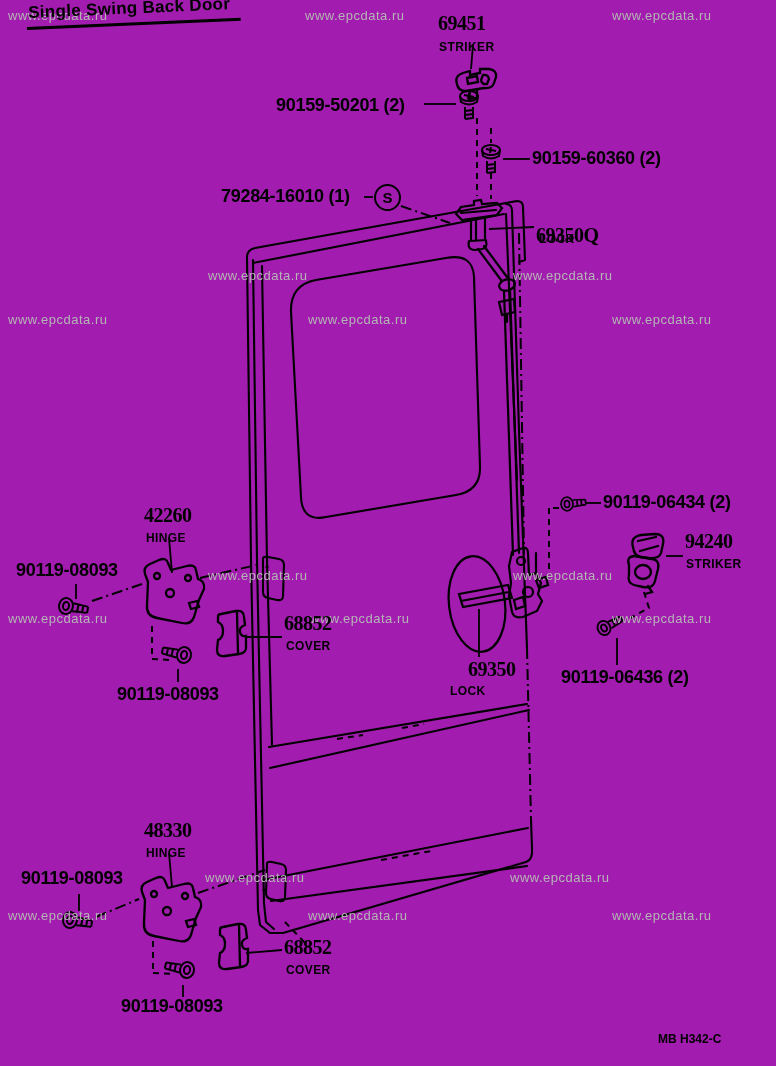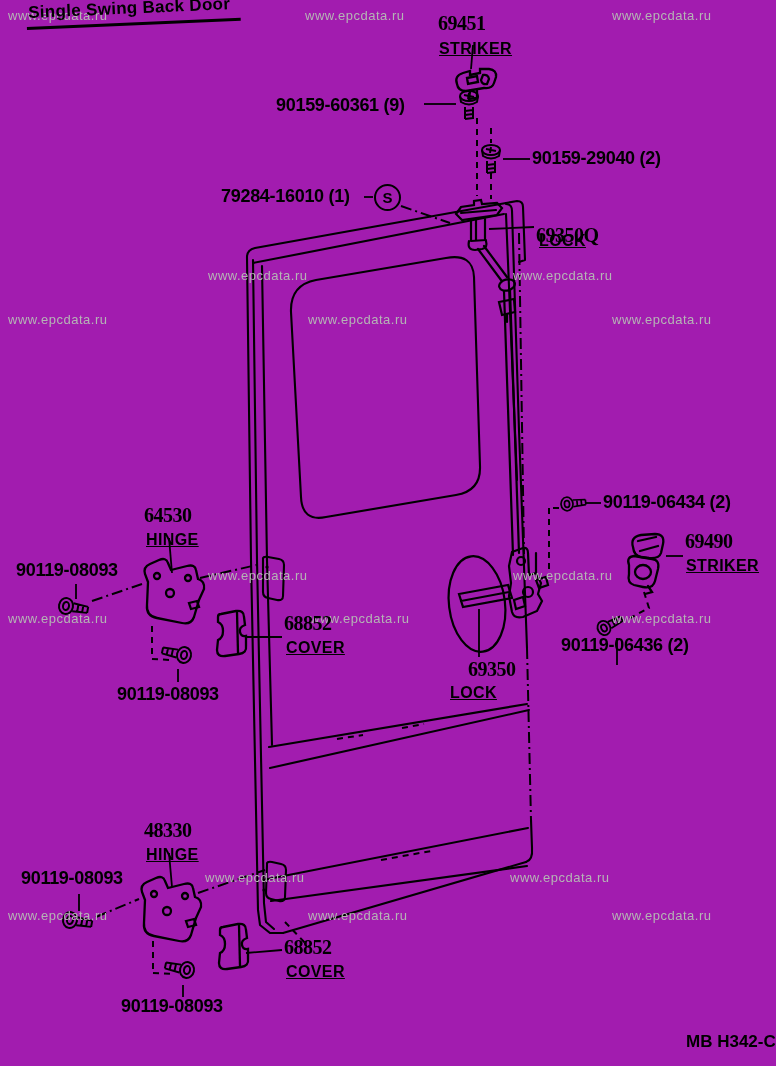--- a/index.html
+++ b/index.html
@@ -4,22 +4,22 @@
 <style>
   html,body{margin:0;padding:0;background:#fff;}
   #stage{position:relative;width:776px;height:1066px;background:#a21caf;overflow:hidden;
          font-family:"Liberation Sans",sans-serif;}
   #artwork{position:absolute;left:0;top:0;}
   .wm{position:absolute;font-size:13px;color:#b5b5b5;white-space:nowrap;
       font-family:"Liberation Sans",sans-serif;letter-spacing:.5px;}
   .lbl{position:absolute;white-space:nowrap;color:#000;font-weight:bold;line-height:1;}
   .pn{font-size:20px;letter-spacing:-.5px;font-family:Liberation Serif, serif;}          
   .pnl{font-size:18px;letter-spacing:-.3px;}         
-  .ps{font-size:16px;letter-spacing:.4px;text-decoration:underline;}           
-  .code{font-size:17px;margin-left:28px;}
+  .ps{font-size:12px;letter-spacing:.4px;}           
+  .code{font-size:12px;}
   #title{position:absolute;left:27px;top:3px;font-size:17px;font-weight:bold;
          letter-spacing:.3px;color:#000;transform:rotate(-2.5deg);
          transform-origin:left bottom;border-bottom:3px solid #000;
          padding:0 10px 4px 2px;white-space:nowrap;}
   #s-marker{position:absolute;left:374px;top:184px;width:23px;height:23px;
             border:2.5px solid #000;border-radius:50%;color:#000;font-weight:bold;
             font-size:15px;display:flex;align-items:center;justify-content:center;}
 </style>
 </head>
 <body>
@@ -182,45 +182,45 @@
   <span class="wm" style="left:8px;top:908px">www.epcdata.ru</span>
   <span class="wm" style="left:308px;top:908px">www.epcdata.ru</span>
   <span class="wm" style="left:612px;top:908px">www.epcdata.ru</span>
 
   <div id="title">Single Swing Back Door</div>
   <div class="lbl code" style="left:658px;top:1033px">MB H342-C</div>
 
   <div class="lbl pn" style="left:438px;top:13px">69451</div>
   <div class="lbl ps" style="left:439px;top:41px">STRIKER</div>
 
-  <div class="lbl pnl" style="left:276px;top:96px">90159-60361 (9)</div>
-  <div class="lbl pnl" style="left:532px;top:149px">90159-29040 (2)</div>
+  <div class="lbl pnl" style="left:276px;top:96px">90159-50201 (2)</div>
+  <div class="lbl pnl" style="left:532px;top:149px">90159-60360 (2)</div>
   <div class="lbl pnl" style="left:221px;top:187px">79284-16010 (1)</div>
   <div id="s-marker">
       <span>S</span>
     </div>
 
   <div class="lbl pn" style="left:536px;top:225px">69350Q</div>
   <div class="lbl ps" style="left:539px;top:233px">LOCK</div>
 
-  <div class="lbl pn" style="left:144px;top:505px">64530</div>
+  <div class="lbl pn" style="left:144px;top:505px">42260</div>
   <div class="lbl ps" style="left:146px;top:532px">HINGE</div>
   <div class="lbl pnl" style="left:16px;top:561px">90119-08093</div>
 
   <div class="lbl pn" style="left:284px;top:613px">68852</div>
   <div class="lbl ps" style="left:286px;top:640px">COVER</div>
   <div class="lbl pnl" style="left:117px;top:685px">90119-08093</div>
 
   <div class="lbl pnl" style="left:603px;top:493px">90119-06434 (2)</div>
-  <div class="lbl pn" style="left:685px;top:531px">69490</div>
+  <div class="lbl pn" style="left:685px;top:531px">94240</div>
   <div class="lbl ps" style="left:686px;top:558px">STRIKER</div>
 
   <div class="lbl pn" style="left:468px;top:659px">69350</div>
   <div class="lbl ps" style="left:450px;top:685px">LOCK</div>
-  <div class="lbl pnl" style="left:561px;top:636px">90119-06436 (2)</div>
+  <div class="lbl pnl" style="left:561px;top:668px">90119-06436 (2)</div>
 
   <div class="lbl pn" style="left:144px;top:820px">48330</div>
   <div class="lbl ps" style="left:146px;top:847px">HINGE</div>
   <div class="lbl pnl" style="left:21px;top:869px">90119-08093</div>
 
   <div class="lbl pn" style="left:284px;top:937px">68852</div>
   <div class="lbl ps" style="left:286px;top:964px">COVER</div>
   <div class="lbl pnl" style="left:121px;top:997px">90119-08093</div>
 
 </div>

